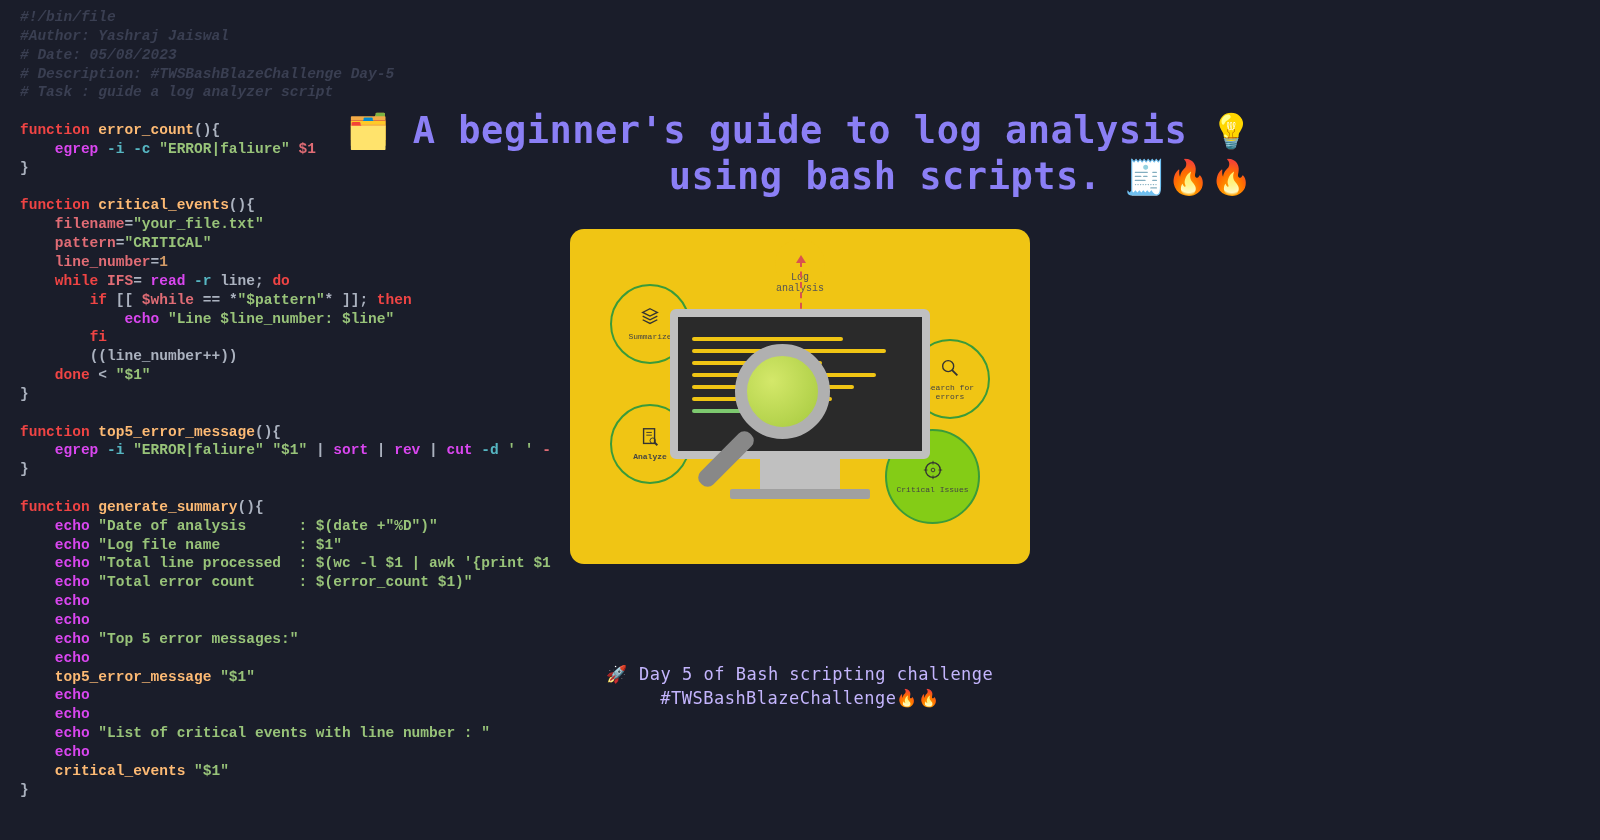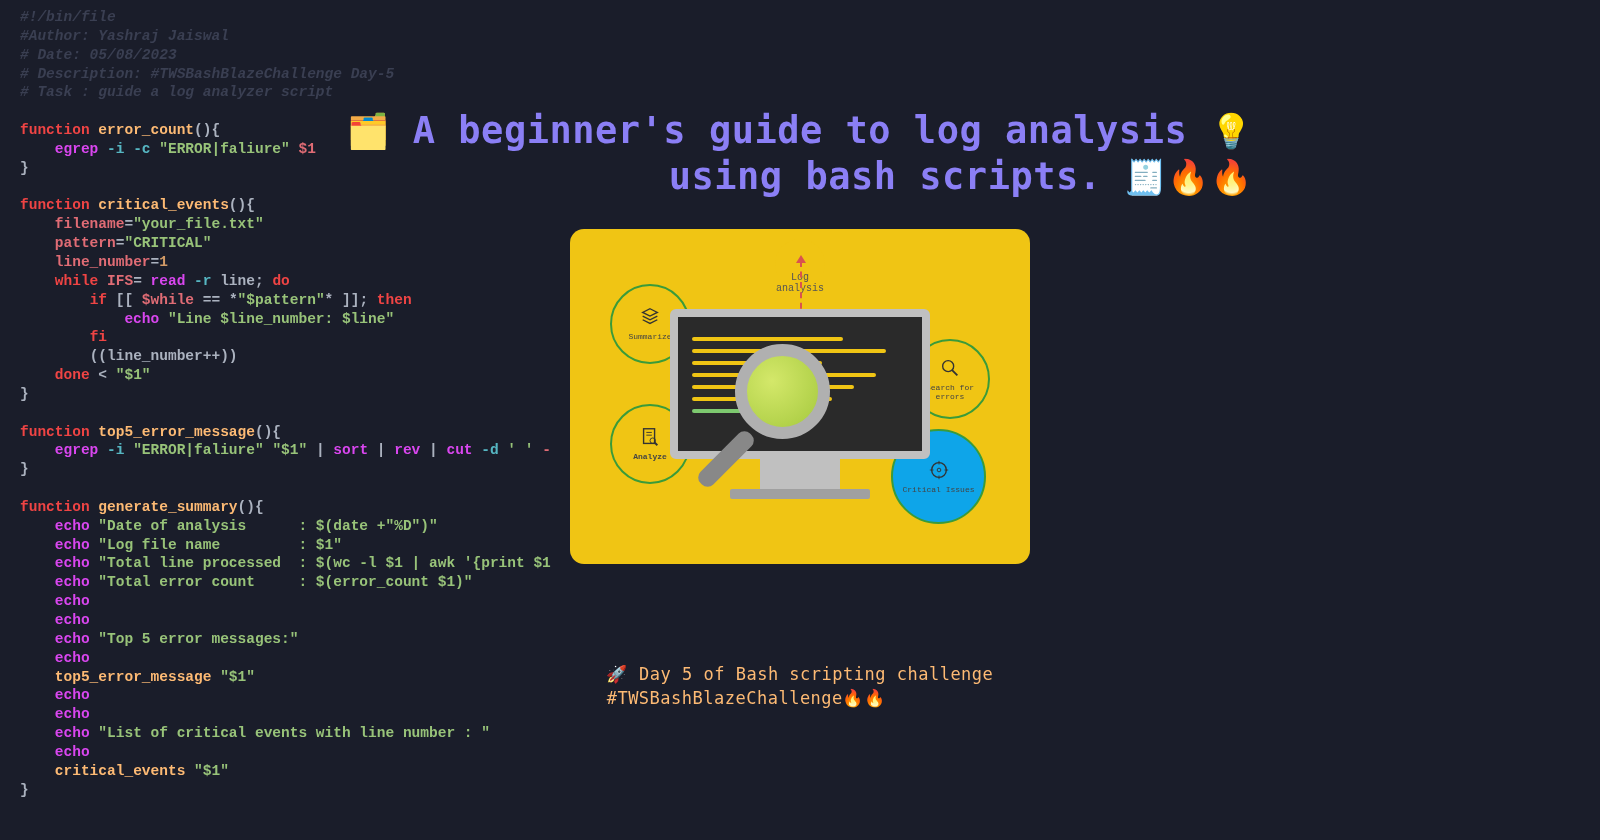--- a/index.html
+++ b/index.html
@@ -64,22 +64,22 @@
   height: 335px;
   background: #f0c514;
   border-radius: 14px;
   position: relative;
   overflow: hidden;
 }
 
 .subtitle {
   margin-top: 98px;
   font-size: 17px;
-  color: #fdba74;
-  text-align: left;
+  color: #c4b5fd;
+  text-align: center;
   line-height: 1.45;
   font-family: 'Consolas', 'Monaco', monospace;
   letter-spacing: 0.5px;
 }
 
 
 .monitor {
   position: absolute;
   width: 260px;
   height: 180px;
@@ -144,21 +144,21 @@
 }
 .gear-label { font-size: 8px; color: #444; text-align: center; margin-top: 4px; }
 .gear svg { width: 22px; height: 22px; }
 
 .g-top { width: 50px; height: 50px; left: 205px; top: 10px; background: #f0c514; border: none; }
 .g-top .gear-label { font-size: 10px; color: #555; margin-top: 39px; }
 .g-top::before { display:none; }
 .g-sum { width: 80px; height: 80px; left: 40px; top: 55px; background: #f0c514; }
 .g-ana { width: 80px; height: 80px; left: 40px; top: 175px; background: #f0c514; font-weight: bold; }
 .g-sea { width: 80px; height: 80px; right: 40px; top: 110px; background: #f0c514; }
-.g-cri { width: 95px; height: 95px; right: 44px; top: 200px; background: #0ea5e9; }
+.g-cri { width: 95px; height: 95px; right: 50px; top: 200px; background: #84cc16; }
 
 .magnifier {
   position: absolute;
   left: 165px;
   top: 115px;
   z-index: 5;
 }
 .mag-glass {
   width: 95px;
   height: 95px;

